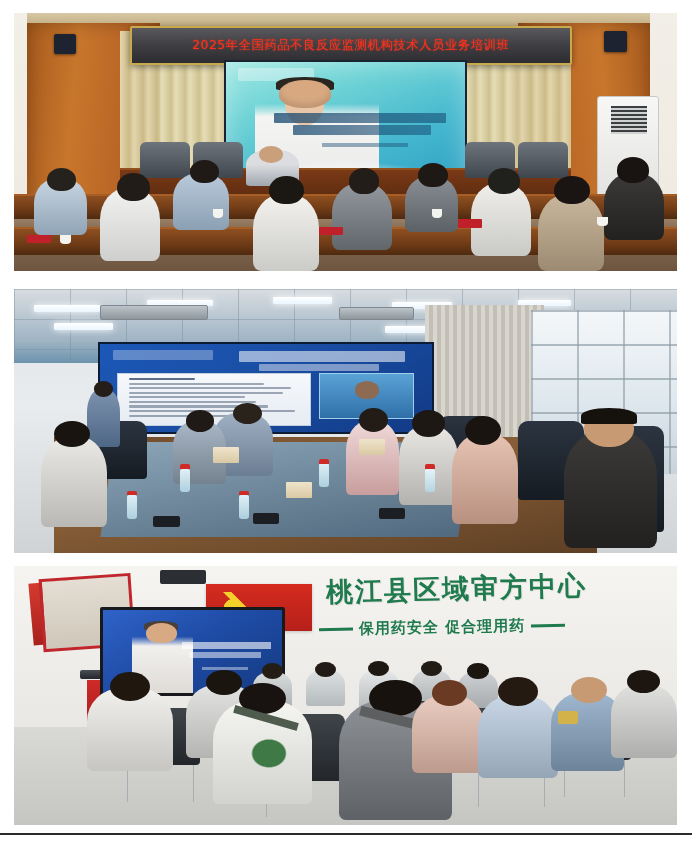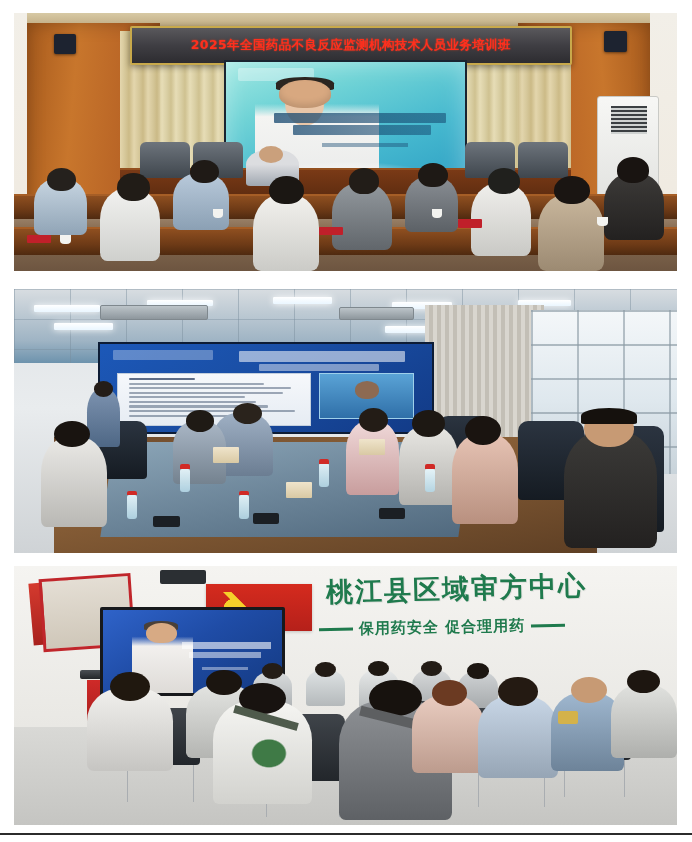--- a/index.html
+++ b/index.html
@@ -79,21 +79,21 @@
     left: 17.5%; top: 5%; width: 66%; height: 13.5%;
     background: linear-gradient(180deg,#59585c 0%, #3f3e43 50%, #2d2c30 100%);
     border: 2px solid #c8a94b;
     border-radius: 2px;
     display: flex; align-items: center; justify-content: center;
     box-shadow: 0 2px 6px rgba(0,0,0,.4);
   }
   .p1-banner-text {
     color: #ff2f1e;
     font-size: 12.5px;
-    font-weight: bold;
+    font-weight: normal;
     letter-spacing: .4px;
     white-space: nowrap;
     text-shadow: 0 0 2px rgba(255,60,20,.7);
     font-family: "DejaVu Sans", sans-serif;
   }
   .p1-screen {
     left: 32%; top: 19%; width: 36%; height: 49%;
     background: linear-gradient(160deg,#9fe8e2 0%, #6fd3d6 30%, #45b8cf 65%, #2e9fc3 100%);
     box-shadow: 0 0 0 2px #1a2430, inset 0 0 24px rgba(255,255,255,.35);
     overflow: hidden;

